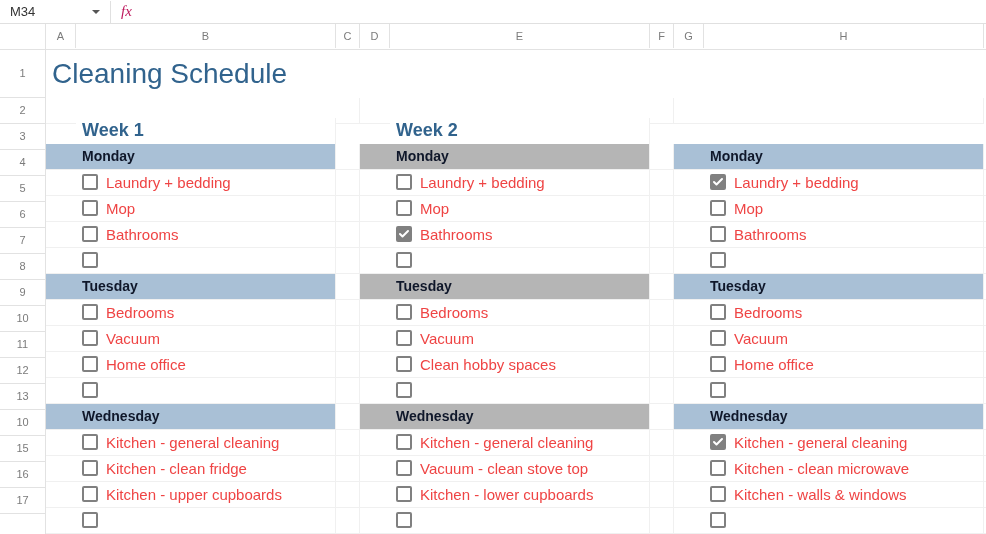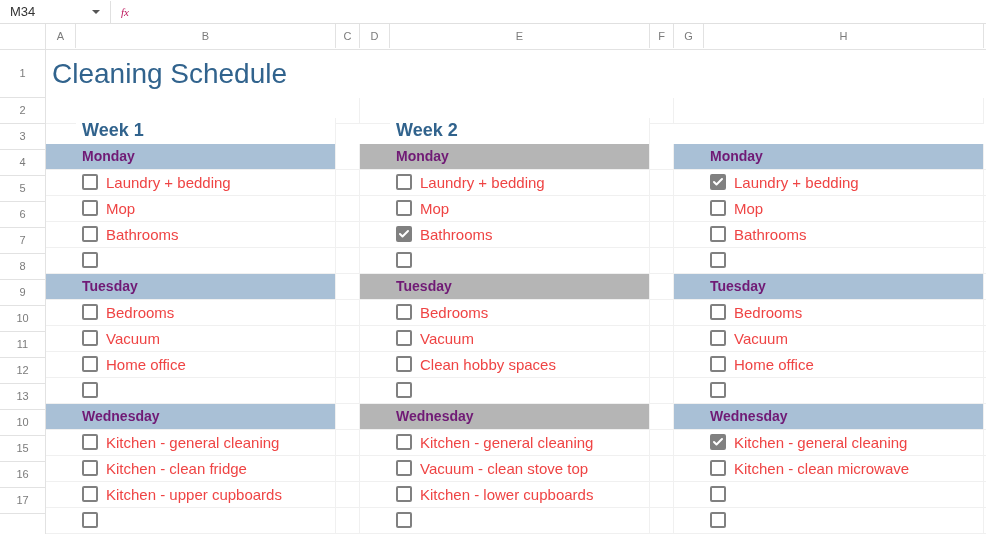--- a/index.html
+++ b/index.html
@@ -31,21 +31,21 @@
     font-family: Arial, sans-serif;
   }
   .namebox-dd {
     margin-left: auto; margin-right: 10px;
     width: 0; height: 0;
     border-left: 4px solid transparent;
     border-right: 4px solid transparent;
     border-top: 4px solid #555;
   }
   .divider { width: 1px; height: 22px; background: #e0e0e0; }
-  .fx-label { padding: 0 10px; color: #be185d; font-style: italic; font-family: "Times New Roman", serif; font-size: 11px; }
+  .fx-label { padding: 0 10px; color: #be185d; font-style: italic; font-family: "Times New Roman", serif; font-size: 15px; }
   .fx-input { flex: 1; }
 
   
   .grid { display: grid; grid-template-columns: 46px 1fr; height: calc(100% - 24px); }
   .corner { border-bottom: 1px solid #e2e2e2; border-right: 1px solid #e2e2e2; background: #fff; }
   .col-headers {
     display: grid;
     grid-template-columns: 30px 260px 24px 30px 260px 24px 30px 280px 48px;
     border-bottom: 1px solid #e2e2e2;
     background: #fff;
@@ -96,21 +96,21 @@
   }
   .week-label {
     font-size: 18px;
     font-weight: bold;
     color: #31638d;
     border-bottom: none;
     margin-top: 20px;
   }
   .day-header {
     background: #a9c0d6;
-    color: #701a75;
+    color: #0f172a;
     font-weight: bold;
     font-size: 14px;
   }
   .day-header.muted { background: #b5b5b5; }
   .no-side-border { border-right: none; }
 
   .cb {
     width: 16px; height: 16px;
     border: 2px solid #808080;
     border-radius: 2px;
@@ -436,20 +436,21 @@
           <div class="cell "></div>
           <div class="cell no-side-border"></div>
           <div class="cell">
             <span class="cb"></span>
             <span class="task-text">Kitchen - lower cupboards</span>
           </div>
           <div class="cell "></div>
           <div class="cell no-side-border"></div>
           <div class="cell">
             <span class="cb"></span>
+            <span class="task-text">Kitchen - walls &amp; windows</span>
           </div>
           <div class="cell "></div>
         </div>
         <div class="row-data short">
           <div class="cell no-side-border"></div>
           <div class="cell">
             <span class="cb"></span>
             <span class="task-text"></span>
           </div>
           <div class="cell "></div>

